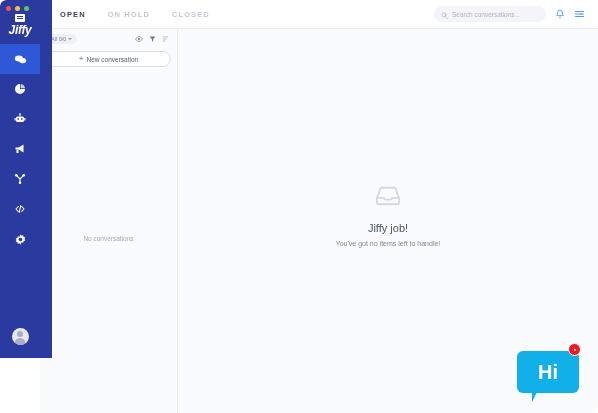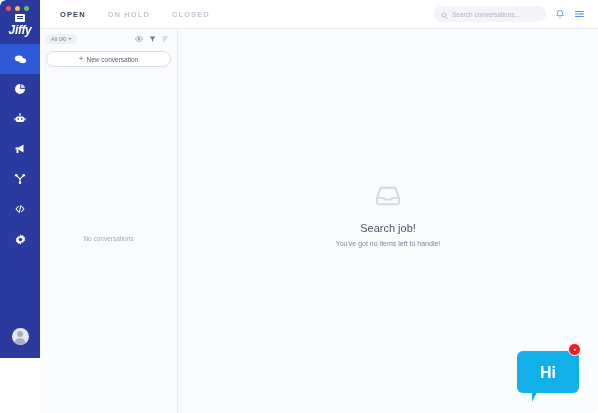--- a/index.html
+++ b/index.html
@@ -20,27 +20,26 @@
     height: 413px;
     background: #ffffff;
     border-radius: 6px;
     overflow: hidden;
   }
 
   
   .sidebar {
     position: absolute;
     left: 0; top: 0;
-    width: 40px;
+    width: 52px;
     height: 358px;
     background: #2A3A9E;
     border-top-left-radius: 6px;
     display: flex;
     flex-direction: column;
-    align-items: center;
     z-index: 5;
   }
 
   .traffic-lights {
     display: flex;
     gap: 4px;
     margin-top: 6px;
     margin-bottom: 2px;
     align-self: flex-start;
     margin-left: 6px;
@@ -317,21 +316,21 @@
     width: 62px;
     height: 42px;
     background: #12B0E8;
     border-radius: 6px;
     display: flex;
     align-items: center;
     justify-content: center;
   }
   .bubble-text {
     color: #ffffff;
-    font-size: 16px;
+    font-size: 20px;
     font-weight: bold;
     letter-spacing: 0px;
     line-height: 21px;
   }
   .bubble-tail {
     position: absolute;
     left: 17px;
     top: 49px;
     width: 0; height: 0;
     border-left: 5px solid #12B0E8;
@@ -543,21 +542,21 @@
   </div>
 
   <div class="main-pane">
     <div class="empty-state">
       <span class="empty-icon">
         <svg width="26" height="22" viewBox="0 0 28 24" fill="none" stroke="#D4D8E2" stroke-width="2" stroke-linecap="round" stroke-linejoin="round">
           <path d="M2 14 L6 3 H22 L26 14"></path>
           <path d="M2 14 H9 a1 1 0 0 1 1 1 a1 1 0 0 0 1 1 h6 a1 1 0 0 0 1-1 a1 1 0 0 1 1-1 h7 v5 a2 2 0 0 1-2 2 H4 a2 2 0 0 1-2-2 Z"></path>
         </svg>
       </span>
-      <div class="empty-title">Search job!</div>
+      <div class="empty-title">Jiffy job!</div>
       <div class="empty-sub">You've got no items left to handle!</div>
     </div>
   </div>
 
   <div class="chat-widget">
     <div class="bubble">
       <span class="bubble-text">Hi</span>
     </div>
     <div class="bubble-tail"></div>
     <div class="badge"></div>

